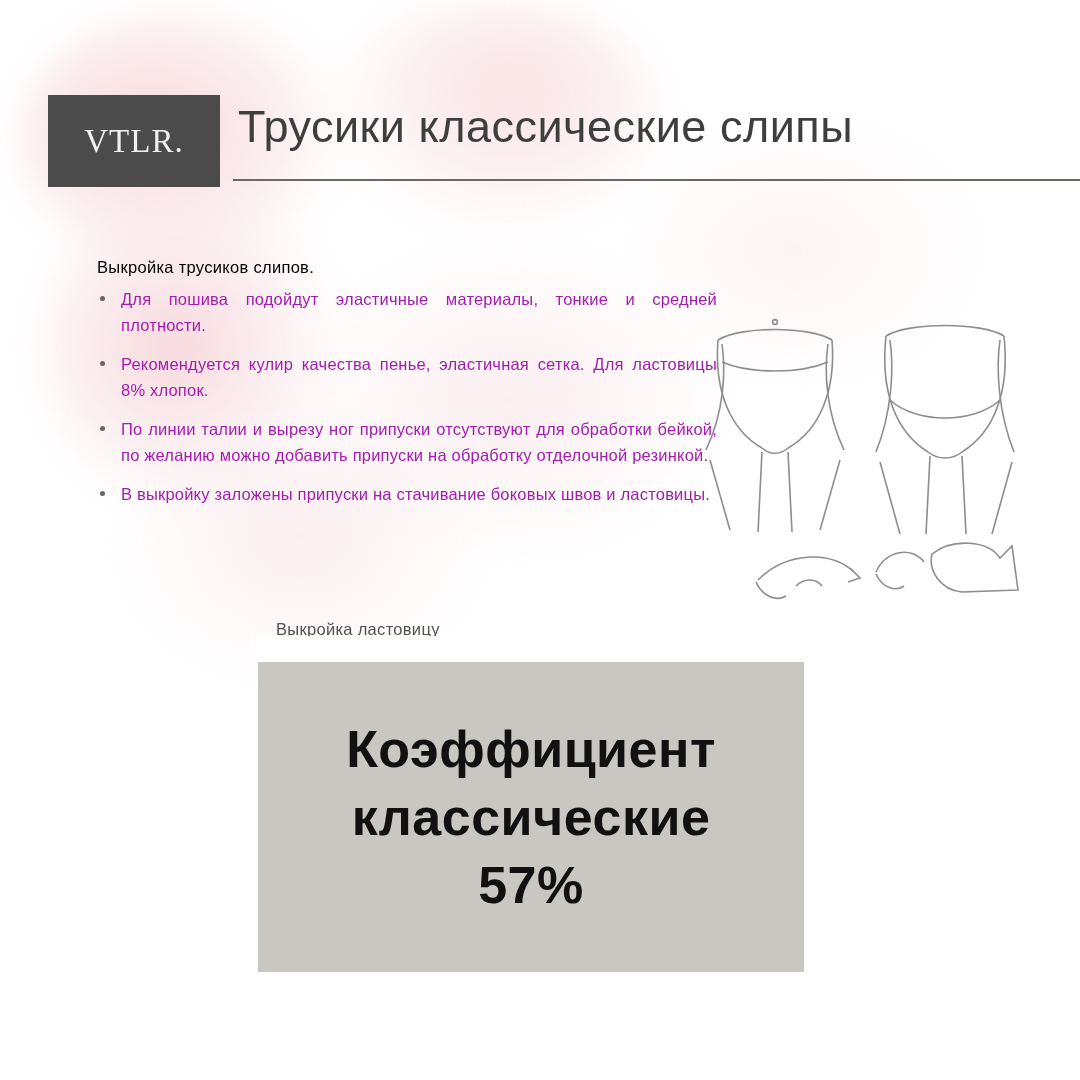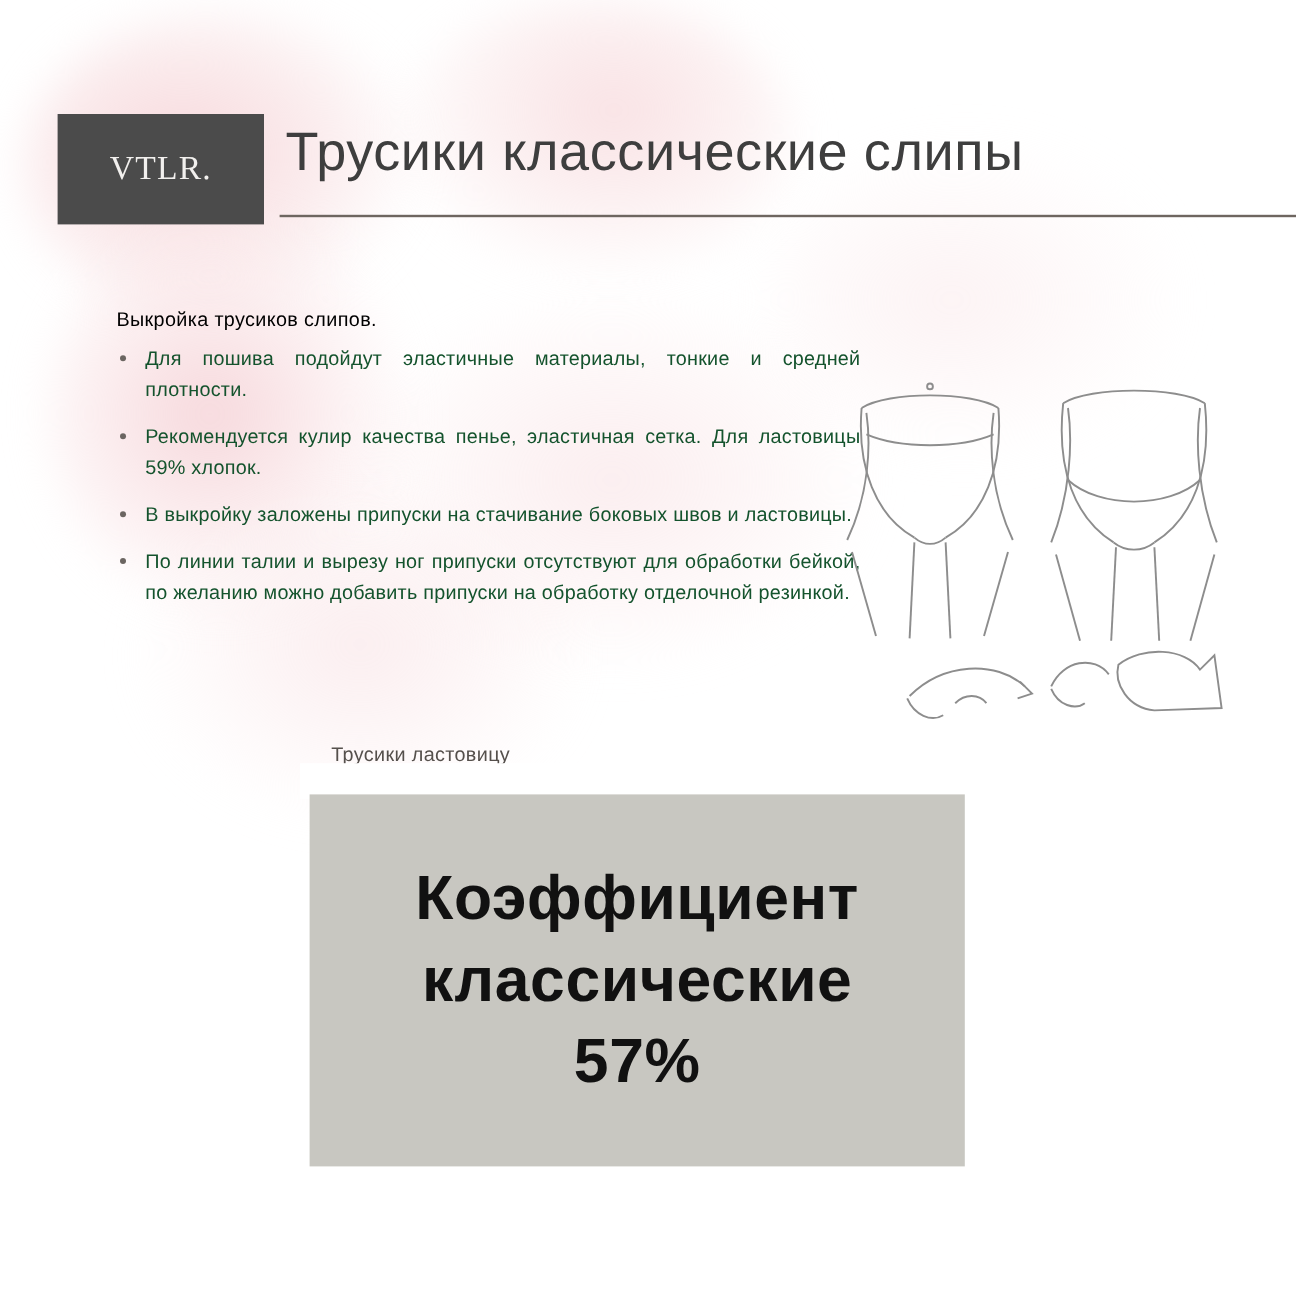--- a/index.html
+++ b/index.html
@@ -71,21 +71,21 @@
     left: 0; top: 0;
     width: 172px; height: 92px;
     background: #4b4b4b;
     display: flex;
     align-items: center;
     justify-content: center;
   }
   .logo-badge .logo-text {
     color: #f2f0ee;
     font-family: "Liberation Serif", serif;
-    font-size: 28px;
+    font-size: 33px;
     letter-spacing: 1px;
   }
   .header-title {
     position: absolute;
     left: 190px; top: 6px;
     font-family: Liberation Sans, sans-serif;
     font-size: 45px;
     font-weight: 400;
     color: #3e3e3e;
     letter-spacing: 0.5px;
@@ -114,21 +114,21 @@
     margin: 0;
     padding: 0;
     list-style: none;
   }
   .bullet-item {
     position: relative;
     padding-left: 24px;
     margin-bottom: 13px;
     font-size: 16.5px;
     line-height: 26px;
-    color: #14532d;
+    color: #a21caf;
     letter-spacing: 0.2px;
     text-align: justify;
   }
   .bullet-item::before {
     content: "";
     position: absolute;
     left: 3px; top: 10px;
     width: 5px; height: 5px;
     border-radius: 50%;
     background: #6b6561;
@@ -193,26 +193,26 @@
       <span class="logo-text">VTLR.</span>
     </div>
     <div class="header-title">Трусики  классические слипы</div>
     <div class="header-rule"></div>
   </div>
 
   <div class="intro-line">Выкройка трусиков слипов.</div>
 
   <ul class="bullet-list">
     <li class="bullet-item">Для пошива подойдут эластичные материалы, тонкие и средней плотности.</li>
-    <li class="bullet-item">Рекомендуется кулир качества пенье, эластичная сетка. Для ластовицы 59% хлопок.</li>
+    <li class="bullet-item">Рекомендуется кулир качества пенье, эластичная сетка. Для ластовицы 8% хлопок.</li>
+    <li class="bullet-item">По линии талии и вырезу ног припуски отсутствуют для обработки  бейкой,  по  желанию  можно  добавить припуски на обработку отделочной резинкой.</li>
     <li class="bullet-item">В выкройку заложены припуски  на стачивание боковых швов и ластовицы.</li>
-    <li class="bullet-item">По линии талии и вырезу ног припуски отсутствуют для обработки  бейкой,  по  желанию  можно  добавить припуски на обработку отделочной резинкой.</li>
   </ul>
 
-  <div class="section-cut">Трусики ластовицу</div>
+  <div class="section-cut">Выкройка ластовицу</div>
   <div class="cut-mask"></div>
 
   <div class="sketch-area">
     <svg width="340" height="345" viewBox="0 0 340 345" fill="none" stroke="#8d8d8d" stroke-width="1.6">
 
       <path d="M18 40 C 40 26, 110 26, 132 40"></path>
       <path d="M18 40 C 14 90, 30 130, 62 148"></path>
       <path d="M132 40 C 136 90, 120 130, 88 148"></path>
       <path d="M62 148 C 70 155, 80 155, 88 148"></path>
       <path d="M22 62 C 50 74, 100 74, 128 62"></path>

